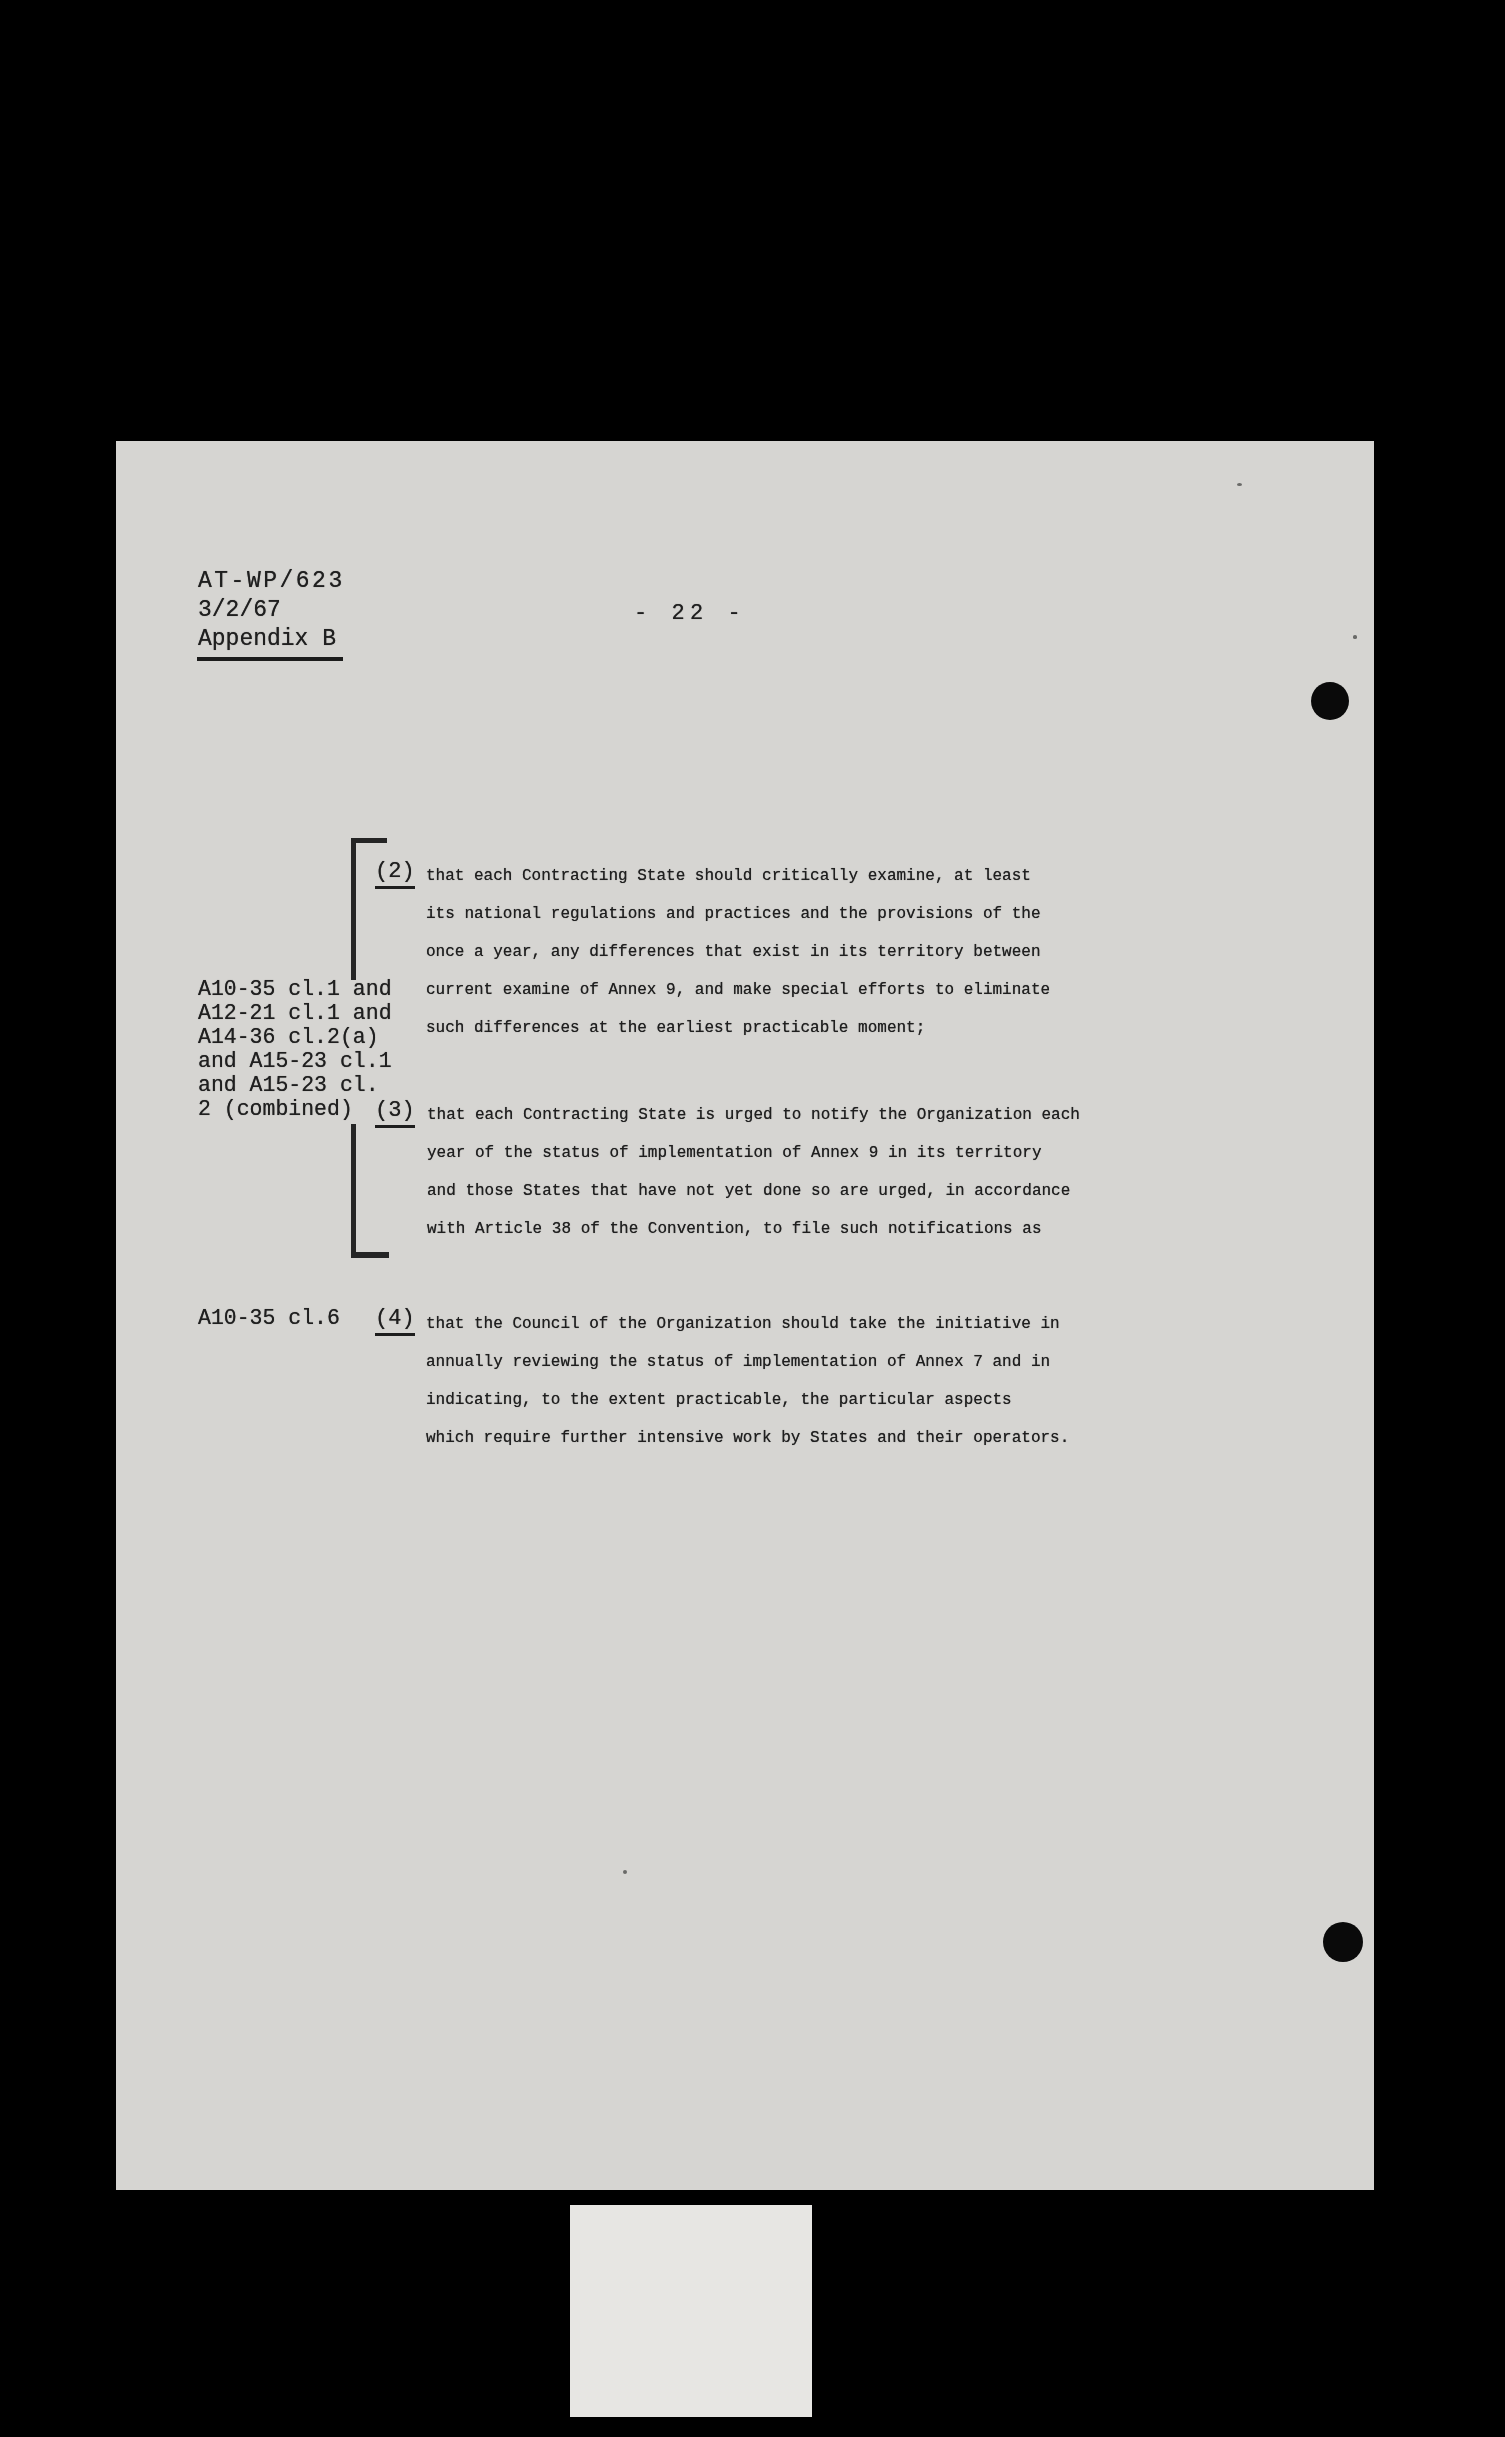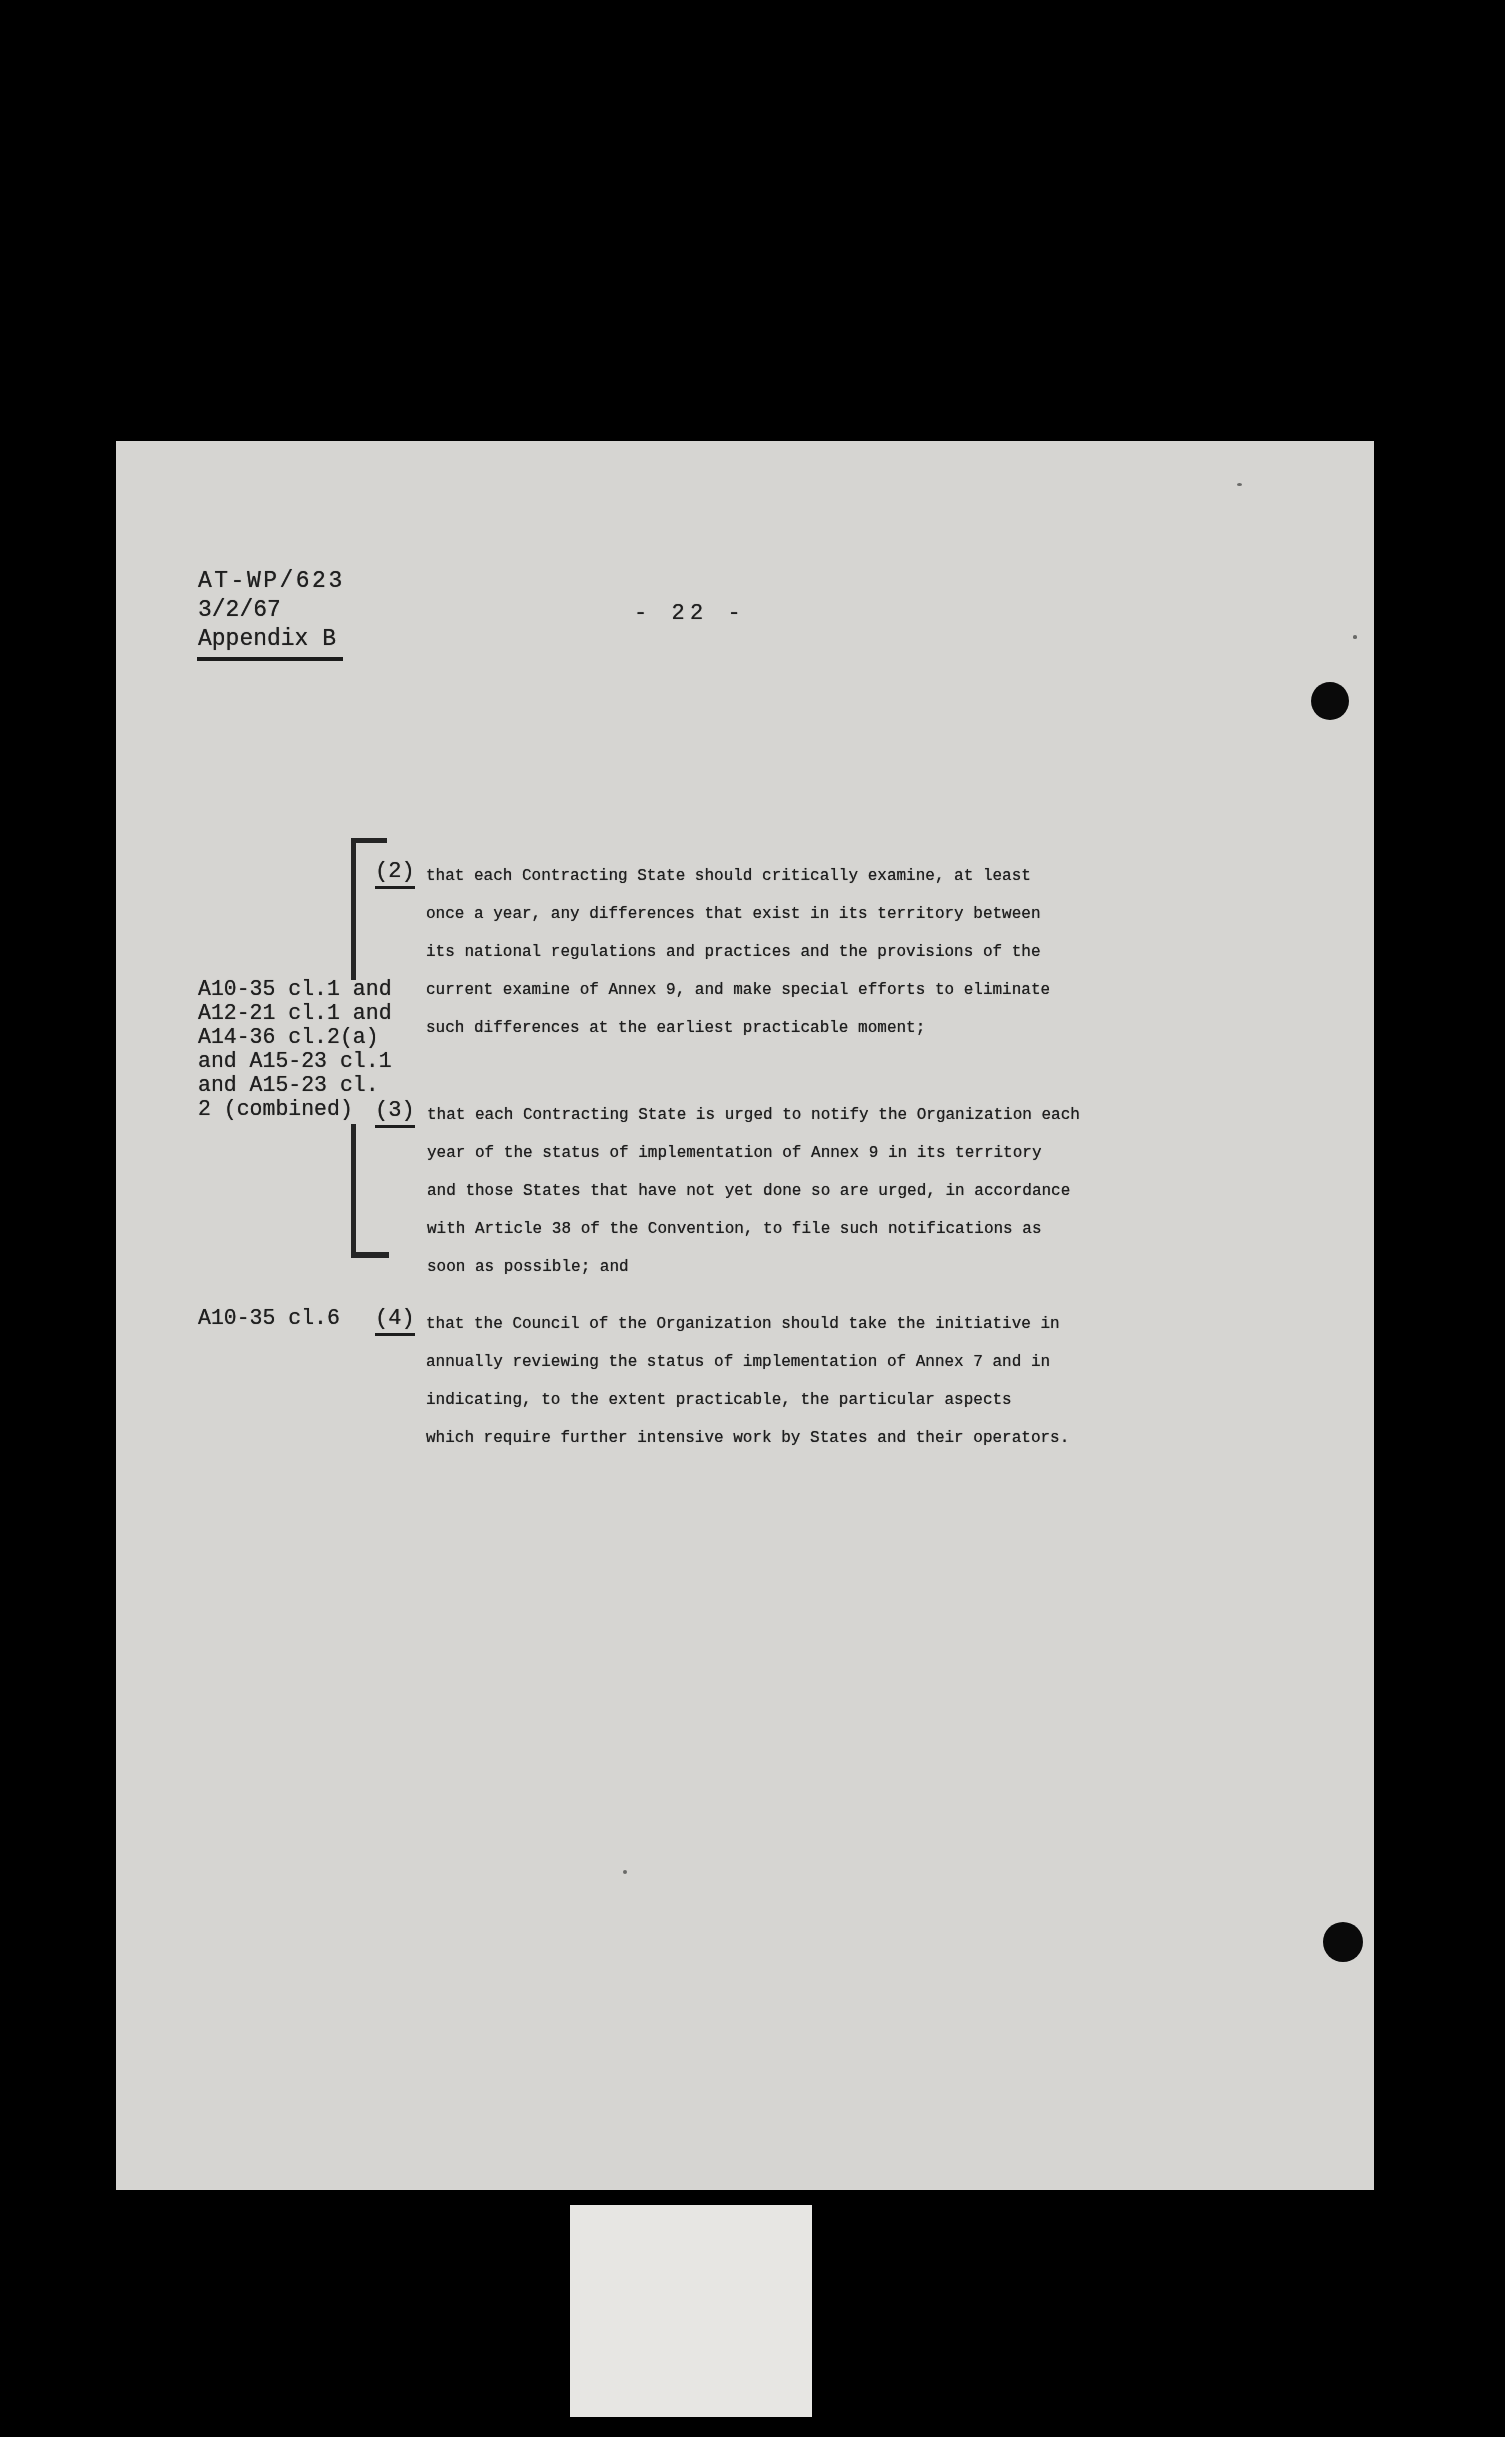--- a/index.html
+++ b/index.html
@@ -138,35 +138,34 @@
       <div>and A15-23 cl.1</div>
       <div>and A15-23 cl.</div>
       <div>2 (combined)</div>
     </div>
 
     <div class="para-num ink" style="left:259px; top:418px;">
       <span class="num-underline">(2)</span>
     </div>
     <div class="body-text ink" style="left:310px; top:416px;">
       <div>that each Contracting State should critically examine, at least</div>
+      <div>its national regulations and practices and the provisions of the</div>
       <div>once a year, any differences that exist in its territory between</div>
-      <div>its national regulations and practices and the provisions of the</div>
       <div>current examine of Annex 9, and make special efforts to eliminate</div>
       <div>such differences at the earliest practicable moment;</div>
     </div>
 
     <div class="para-num ink" style="left:259px; top:657px;">
       <span class="num-underline">(3)</span>
     </div>
     <div class="body-text ink" style="left:311px; top:655px;">
       <div>that each Contracting State is urged to notify the Organization each</div>
       <div>year of the status of implementation of Annex 9 in its territory</div>
       <div>and those States that have not yet done so are urged, in accordance</div>
       <div>with Article 38 of the Convention, to file such notifications as</div>
-      <div>soon as possible; and</div>
     </div>
 
     <div class="margin-ref-p4 ink">A10-35 cl.6</div>
     <div class="para-num ink" style="left:259px; top:865px;">
       <span class="num-underline">(4)</span>
     </div>
     <div class="body-text ink" style="left:310px; top:864px;">
       <div>that the Council of the Organization should take the initiative in</div>
       <div>annually reviewing the status of implementation of Annex 7 and in</div>
       <div>indicating, to the extent practicable, the particular aspects</div>

